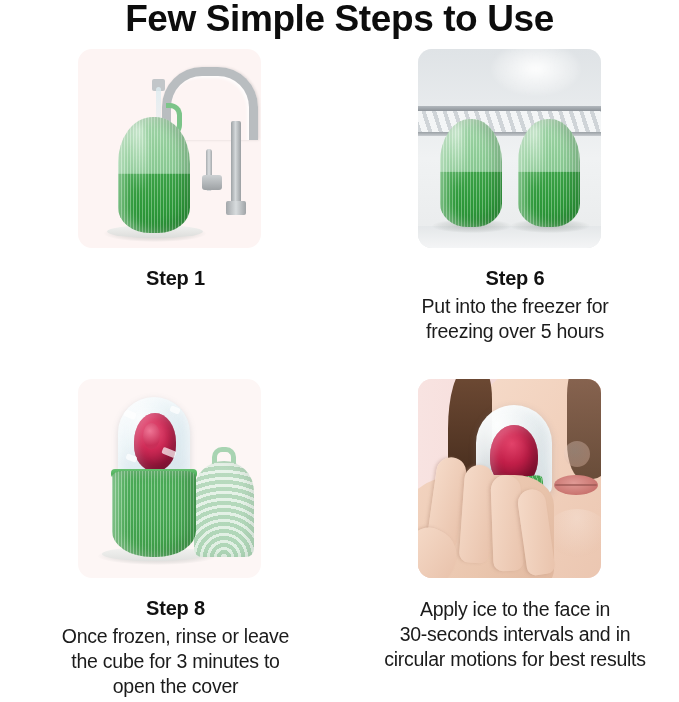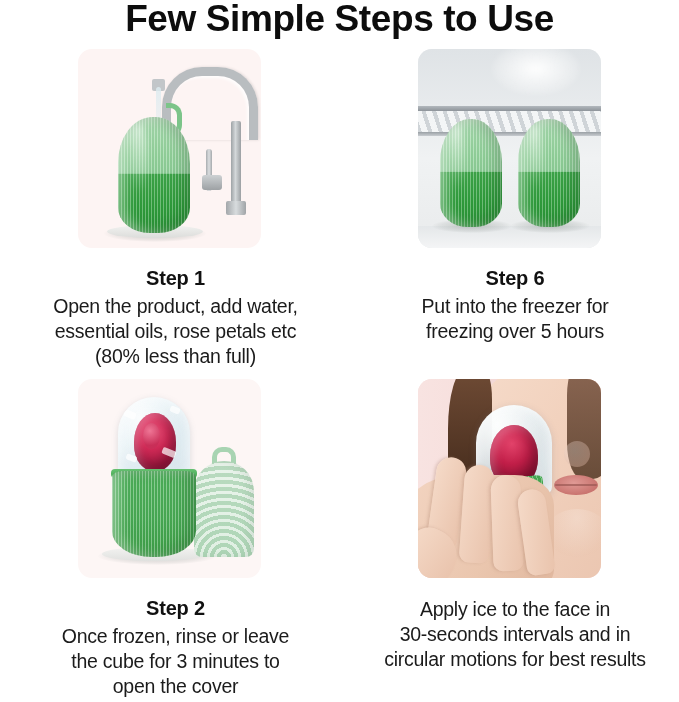--- a/index.html
+++ b/index.html
@@ -452,23 +452,20 @@
         <div class="c1-faucet-handle-knob"></div>
         <div class="c1-nozzle"></div>
         <div class="c1-water"></div>
         <div class="cube-shadow c1-shadow"></div>
         <div class="c1-plate"></div>
         <div class="c1-tab"></div>
         <div class="cube c1-cube"></div>
       </div>
       <div class="caption">
         <p class="step-label">Step 1</p>
-        <p class="step-desc">Open the product, add water,
-essential oils, rose petals etc
-(80% less than full)</p>
       </div>
     </div>
 
     <div class="step-cell">
       <div class="img-card bg-freezer">
         <div class="c2-wall"></div>
         <div class="c2-frost"></div>
         <div class="c2-shelf-bar"></div>
         <div class="c2-shelf-slats"></div>
         <div class="c2-shelf-edge"></div>
@@ -496,21 +493,21 @@
           <div class="c3-rose-petal"></div>
           <div class="c3-ice-frag" style="left:6px;  top:14px; width:12px; height:7px;"></div>
           <div class="c3-ice-frag" style="left:52px; top:10px; width:10px; height:6px;"></div>
           <div class="c3-ice-frag" style="left:44px; top:52px; width:14px; height:7px;"></div>
           <div class="c3-ice-frag" style="left:8px;  top:58px; width:11px; height:6px;"></div>
         </div>
         <div class="c3-base-rim"></div>
         <div class="c3-base"></div>
       </div>
       <div class="caption">
-        <p class="step-label">Step 2</p>
+        <p class="step-label">Step 8</p>
         <p class="step-desc">Once frozen, rinse or leave
 the cube for 3 minutes to
 open the cover</p>
       </div>
     </div>
 
     <div class="step-cell">
       <div class="img-card bg-pink">
         <div class="c4-bg"></div>
         <div class="c4-face"></div>

